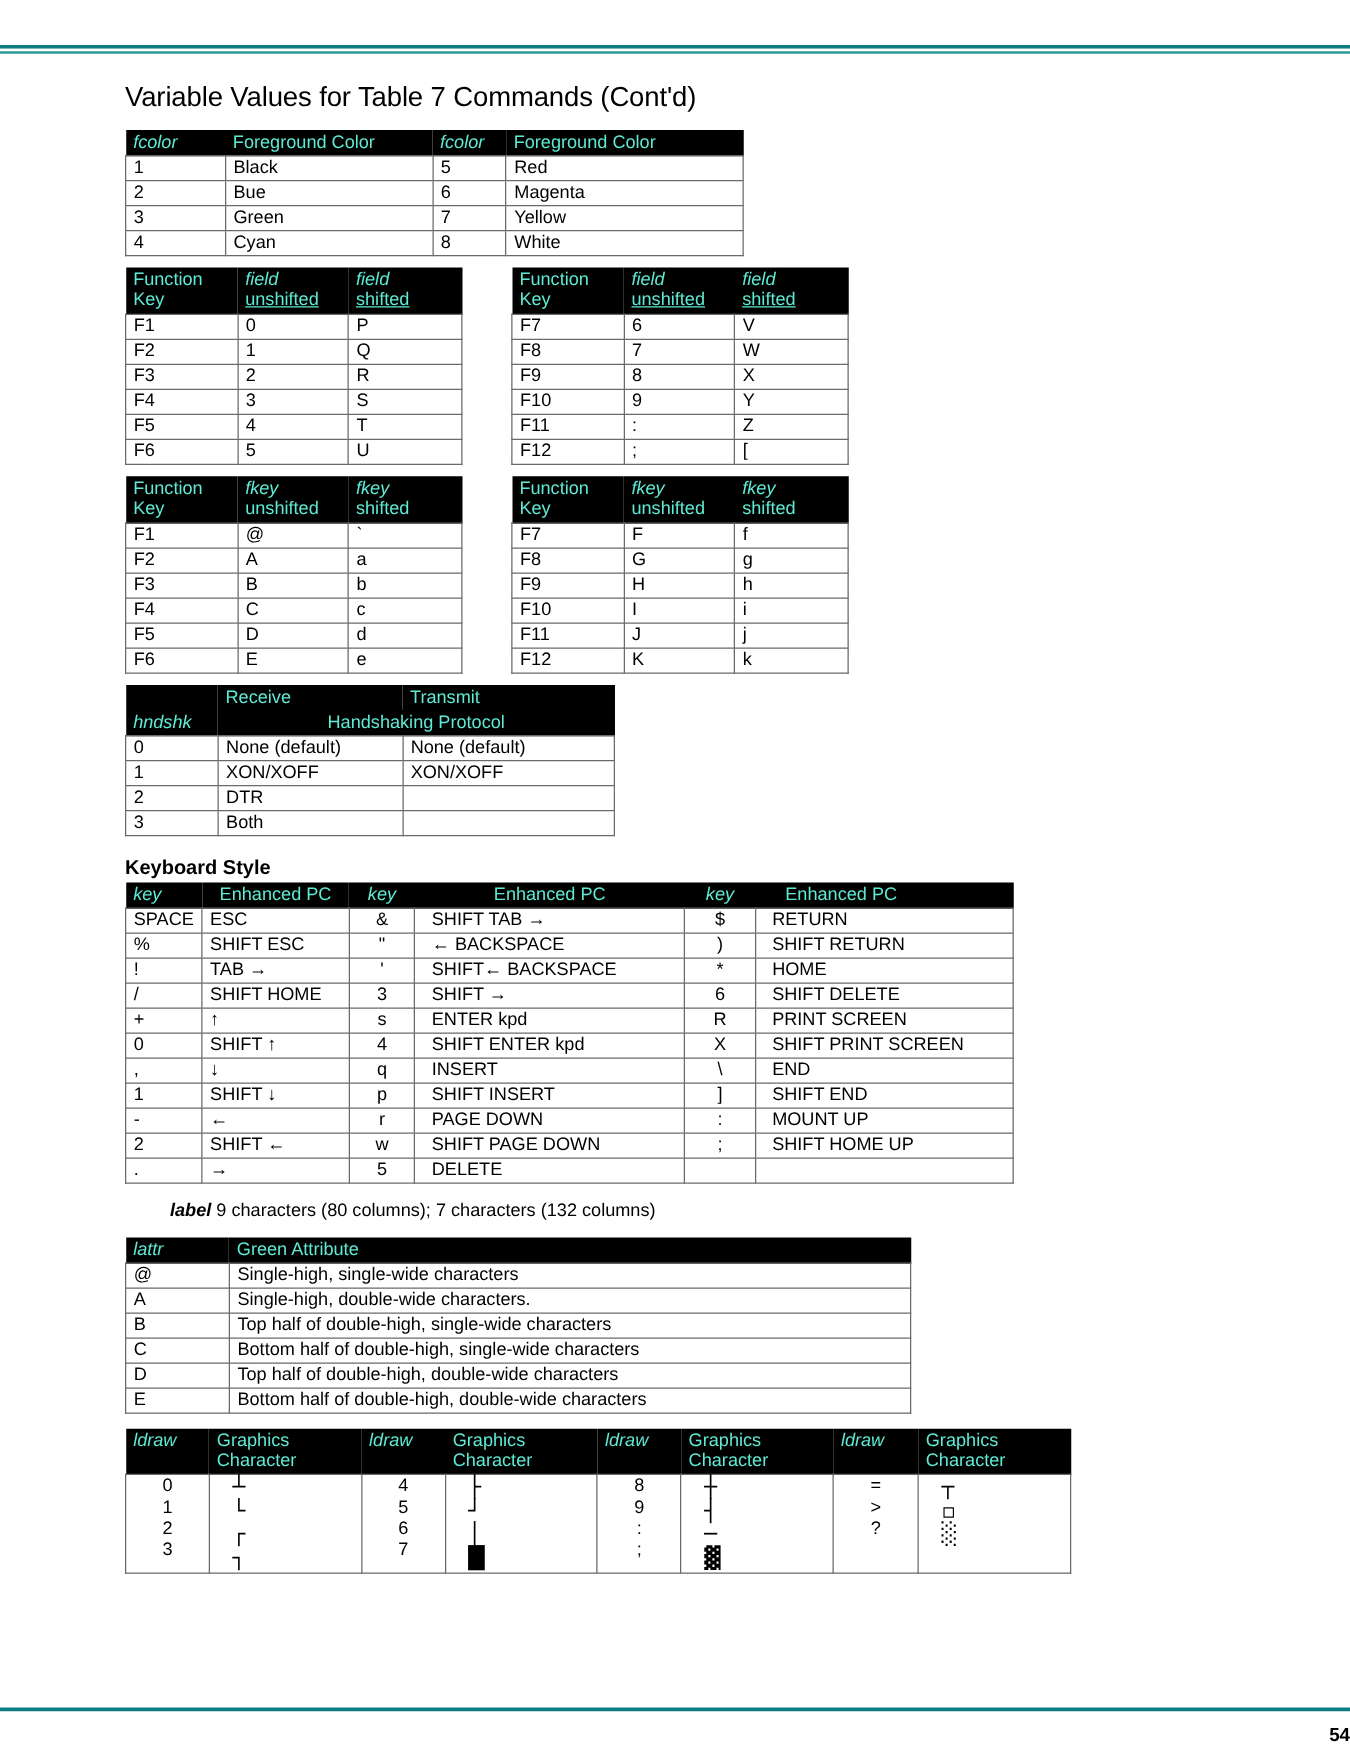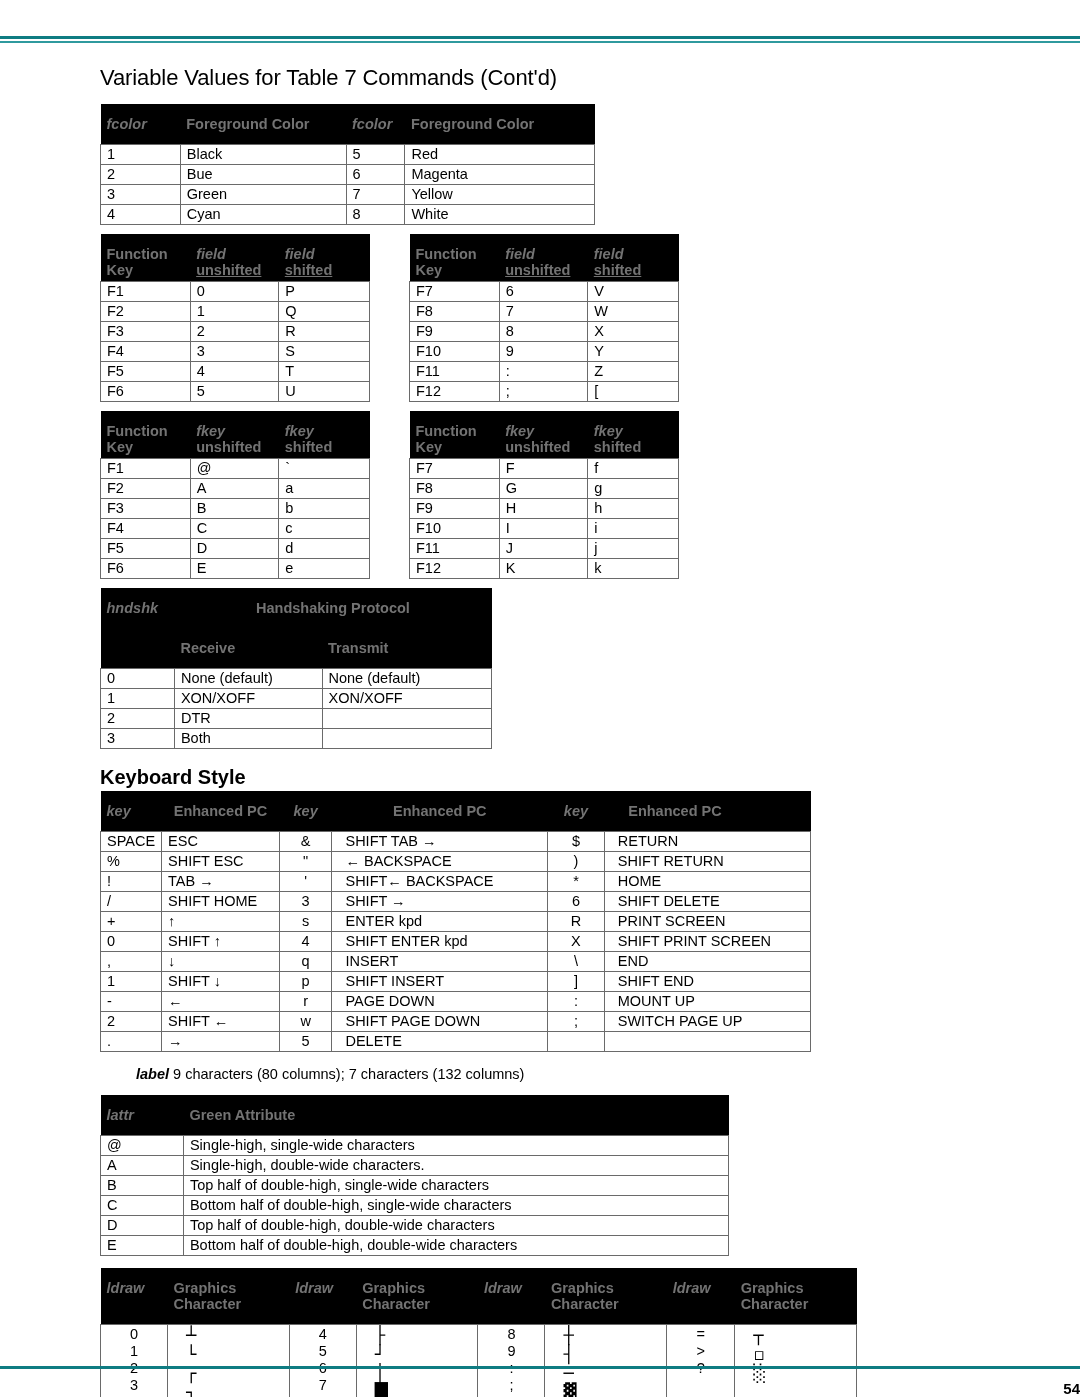--- a/index.html
+++ b/index.html
@@ -55,24 +55,24 @@
   }
 
   
   table.nti {
     border-collapse: collapse;
     font-size: 14.5px;
     background: #ffffff;
   }
   table.nti th {
     background: #000000;
-    color: #737373;
-    font-weight: bold;
+    color: #5eead4;
+    font-weight: normal;
     text-align: left;
-    padding: 12px 6px;
+    padding: 2px 6px;
     vertical-align: top;
     white-space: nowrap;
     border: 0;
   }
   table.nti th.ital {
     font-style: italic;
   }
   table.nti td {
     border: 1px solid #6a6a6a;
     padding: 1px 6px;
@@ -106,21 +106,21 @@
   .t-fn .twoline th { padding-bottom: 3px; }
 
   
   .t-hnd { width: 392px; }
   .t-hnd col.c1 { width: 74px; }
   .t-hnd col.c2 { width: 148px; }
   .t-hnd col.c3 { width: 170px; }
 
   
   .kb-label {
-    font-size: 20px;
+    font-size: 16px;
     font-weight: bold;
     margin: 17px 0 2px 0;
   }
   .t-kb { width: 711px; font-size: 14.5px; }
   .t-kb col.k1 { width: 57px; }
   .t-kb col.k2 { width: 118px; }
   .t-kb col.k3 { width: 53px; }
   .t-kb col.k4 { width: 218px; }
   .t-kb col.k5 { width: 57px; }
   .t-kb col.k6 { width: 208px; }
@@ -486,27 +486,27 @@
   </div>
 
   <table class="nti t-hnd">
     <colgroup>
         <col class="c1">
         <col class="c2">
         <col class="c3">
       </colgroup>
     <thead>
       <tr>
-        <th style="font-style:italic">hndshk</th>
-        <th colspan="2" style="text-align:center">Handshaking Protocol</th>
-      </tr>
-      <tr>
         <th>&nbsp;</th>
         <th>Receive</th>
         <th>Transmit</th>
+      </tr>
+      <tr>
+        <th style="font-style:italic">hndshk</th>
+        <th colspan="2" style="text-align:center">Handshaking Protocol</th>
       </tr>
     </thead>
     <tbody>
       <tr>
         <td>0</td>
         <td>None (default)</td>
         <td>None (default)</td>
       </tr>
       <tr>
         <td>1</td>
@@ -618,21 +618,21 @@
         <td class="pad">PAGE DOWN</td>
         <td class="ctr">:</td>
         <td class="pad">MOUNT UP</td>
       </tr>
       <tr>
         <td>2</td>
         <td>SHIFT ←</td>
         <td class="ctr">w</td>
         <td class="pad">SHIFT PAGE DOWN</td>
         <td class="ctr">;</td>
-        <td class="pad">SWITCH PAGE UP</td>
+        <td class="pad">SHIFT HOME UP</td>
       </tr>
       <tr class="last">
         <td>.</td>
         <td>→</td>
         <td class="ctr">5</td>
         <td class="pad">DELETE</td>
         <td class="ctr"></td>
         <td class="pad"></td>
       </tr>
     </tbody>

